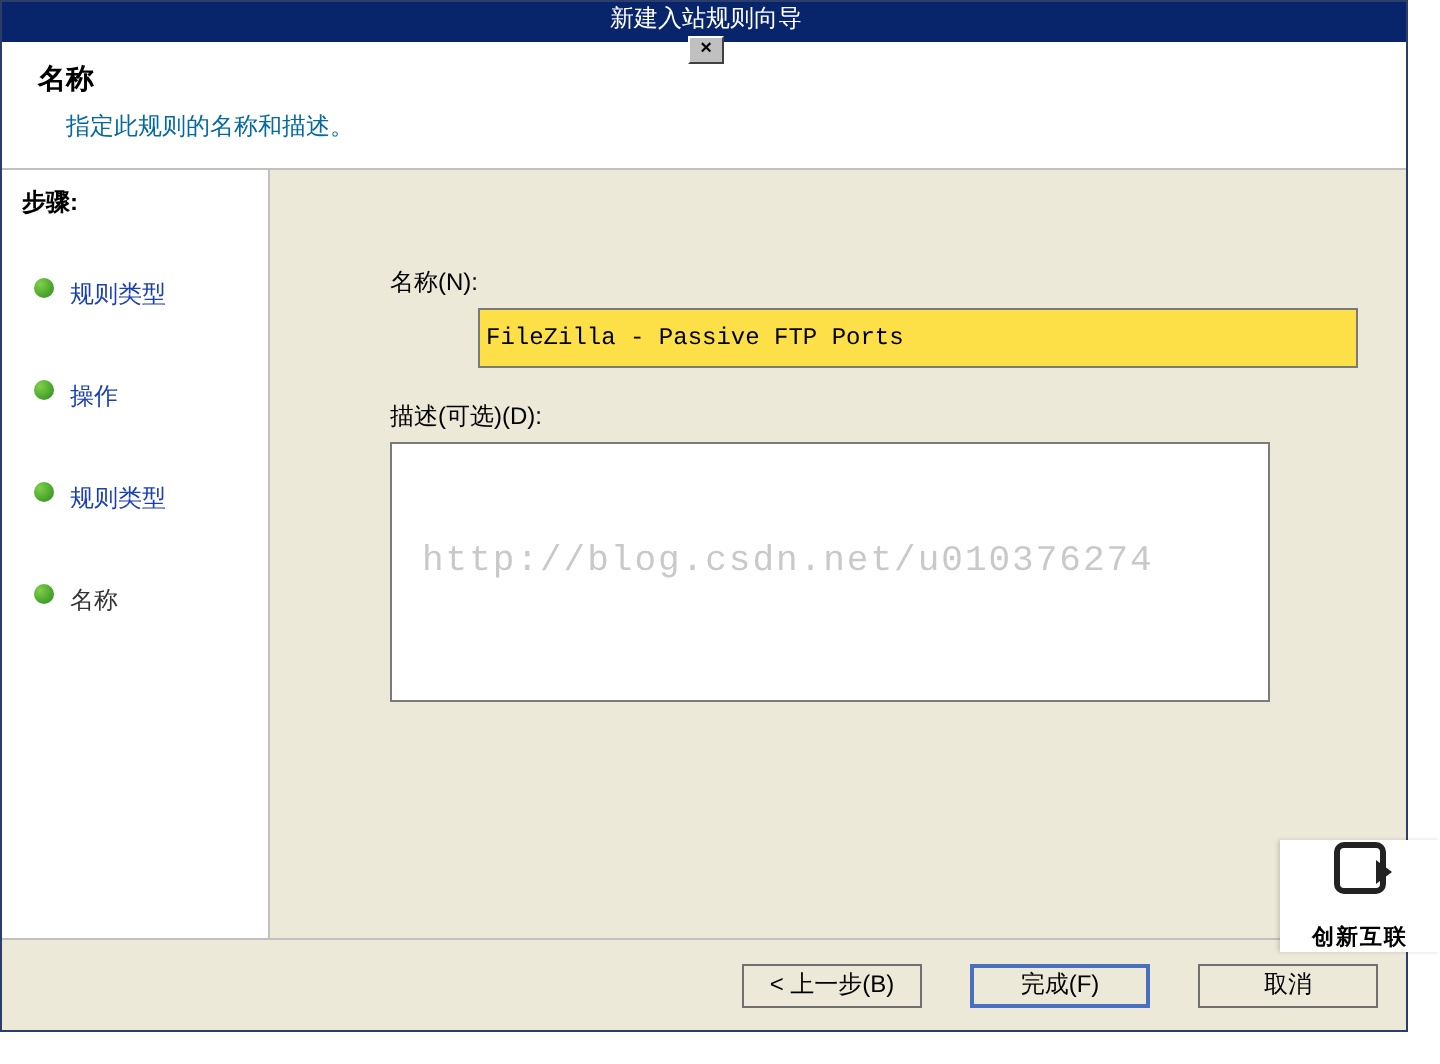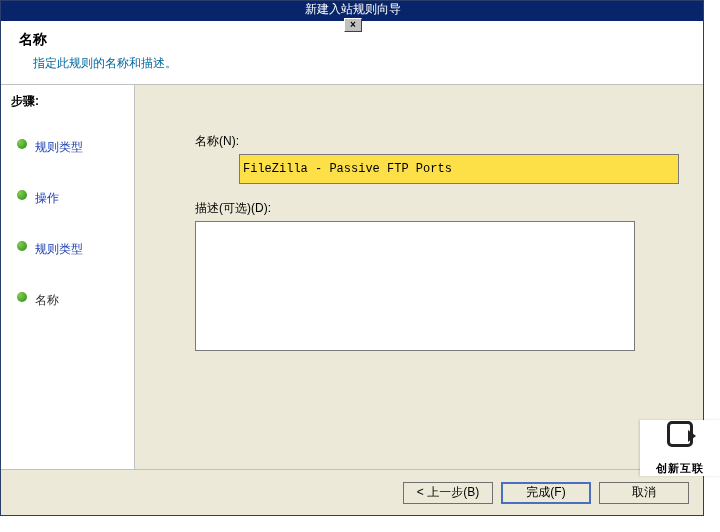--- a/index.html
+++ b/index.html
@@ -132,21 +132,21 @@
 .button-row {
   position: absolute;
   bottom: 0;
   left: 0; right: 0;
   height: 46px;
   border-top: 1px solid #c0c0c0;
   display: flex;
   justify-content: flex-end;
   align-items: center;
   padding-right: 14px;
-  gap: 8px;
+  gap: 24px;
   background: #ece9d8;
 }
 .wiz-btn {
   min-width: 90px;
   height: 22px;
   background: #ece9d8;
   border: 1px solid #707070;
   font-size: 12px;
   cursor: pointer;
   padding: 0 8px;
@@ -245,19 +245,20 @@
       <textarea class="desc-area" style=""></textarea>
     </div>
   </div>
 
   <div class="button-row">
     <button class="wiz-btn">&lt; 上一步(B)</button>
     <button class="wiz-btn default">完成(F)</button>
     <button class="wiz-btn">取消</button>
   </div>
 
+  <div class="watermark">http://blog.csdn.net/u010376274</div>
 
 </div>
 
 <div class="brand-badge">
   <div class="logo-shape"></div>
   <div class="brand-text">创新互联</div>
 </div>
 
 </body></html>

